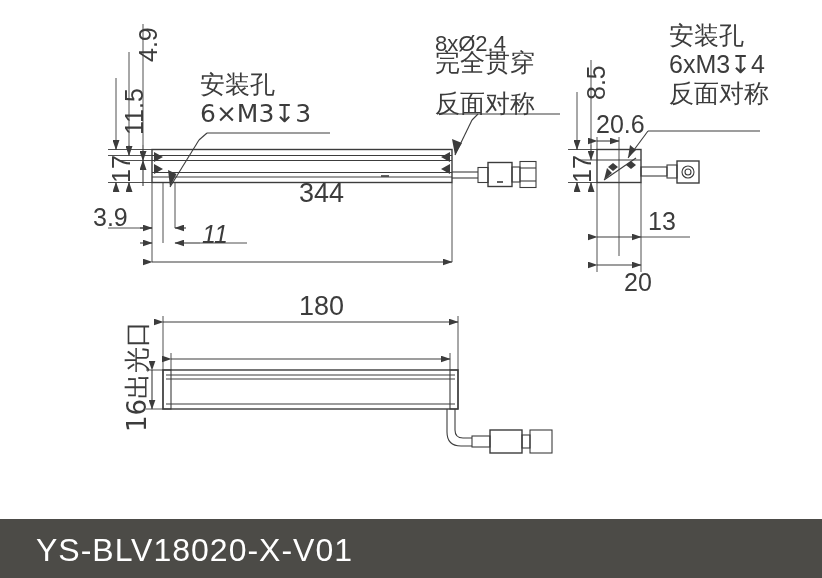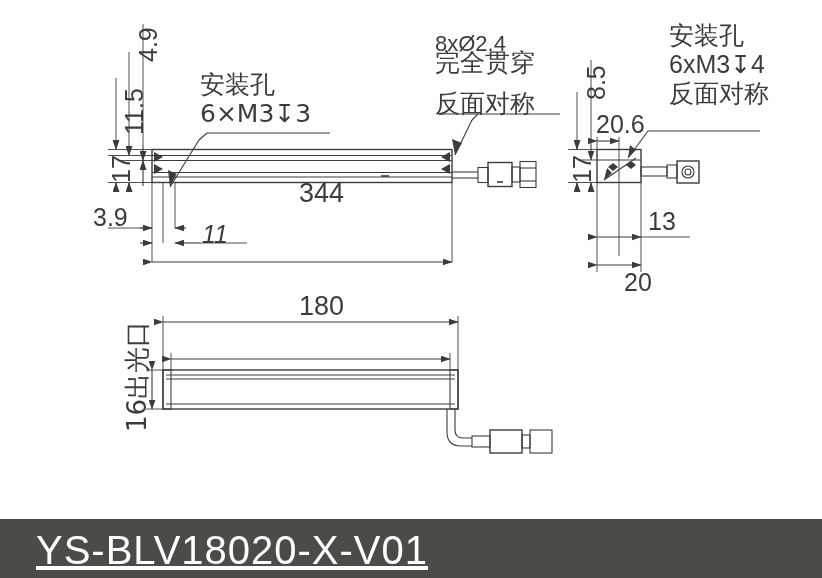--- a/index.html
+++ b/index.html
@@ -2,22 +2,22 @@
 <html><head>
 <meta charset="utf-8">
 <style>
   html,body{margin:0;padding:0;background:#ffffff;}
   body{width:822px;height:578px;position:relative;overflow:hidden;
        font-family:"Liberation Sans","DejaVu Sans",sans-serif;color:#3a3a3a;}
   .stage{position:absolute;left:0;top:0;width:822px;height:578px;}
   svg.draw{position:absolute;left:0;top:0;width:822px;height:578px;}
   .footer{position:absolute;left:0;top:519px;width:822px;height:59px;background:#4c4b47;}
   .footer-text{position:absolute;left:36px;top:527px;width:700px;height:46px;
-      color:#ffffff;font-size:40px;letter-spacing:1px;line-height:46px;
-      font-family:"Liberation Sans","DejaVu Sans",sans-serif;white-space:nowrap;text-decoration:underline;}
+      color:#ffffff;font-size:32px;letter-spacing:1px;line-height:46px;
+      font-family:"Liberation Sans","DejaVu Sans",sans-serif;white-space:nowrap;}
   .lbl{position:absolute;white-space:nowrap;color:#3c3c3c;line-height:1;}
   .cn{font-family:"DejaVu Sans","Liberation Sans",sans-serif;}
   .rot90{transform:rotate(-90deg);transform-origin:0 0;}
 </style>
 </head>
 <body>
 
 <div class="stage">
 
   <svg class="draw" viewBox="0 0 822 578">

